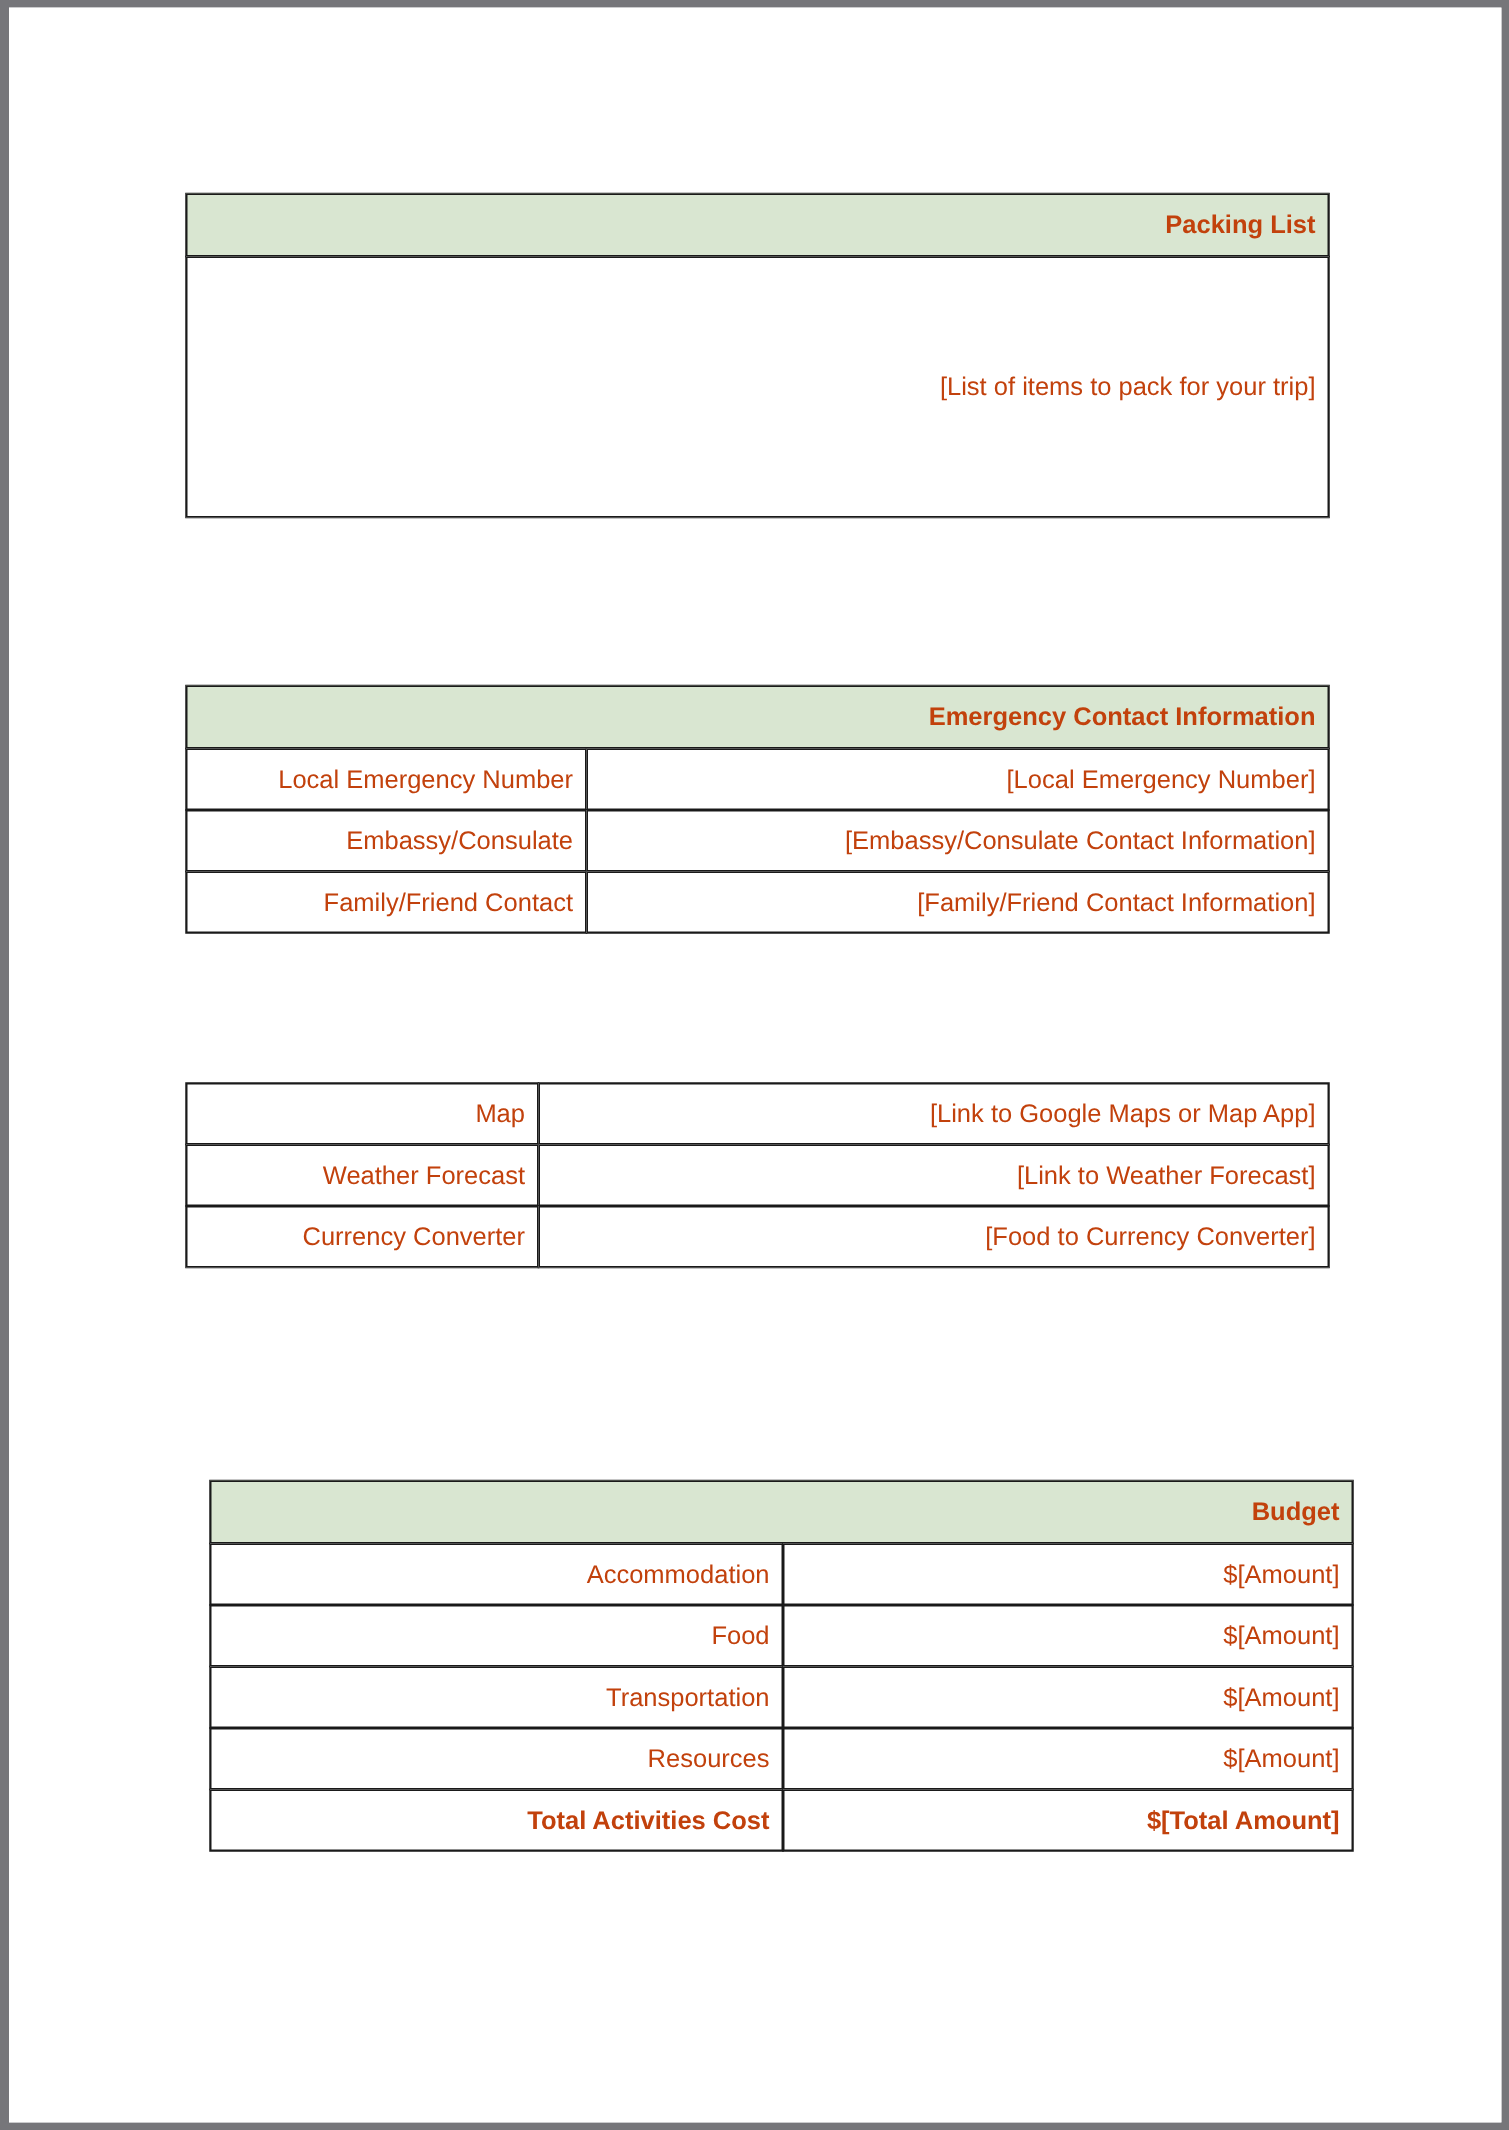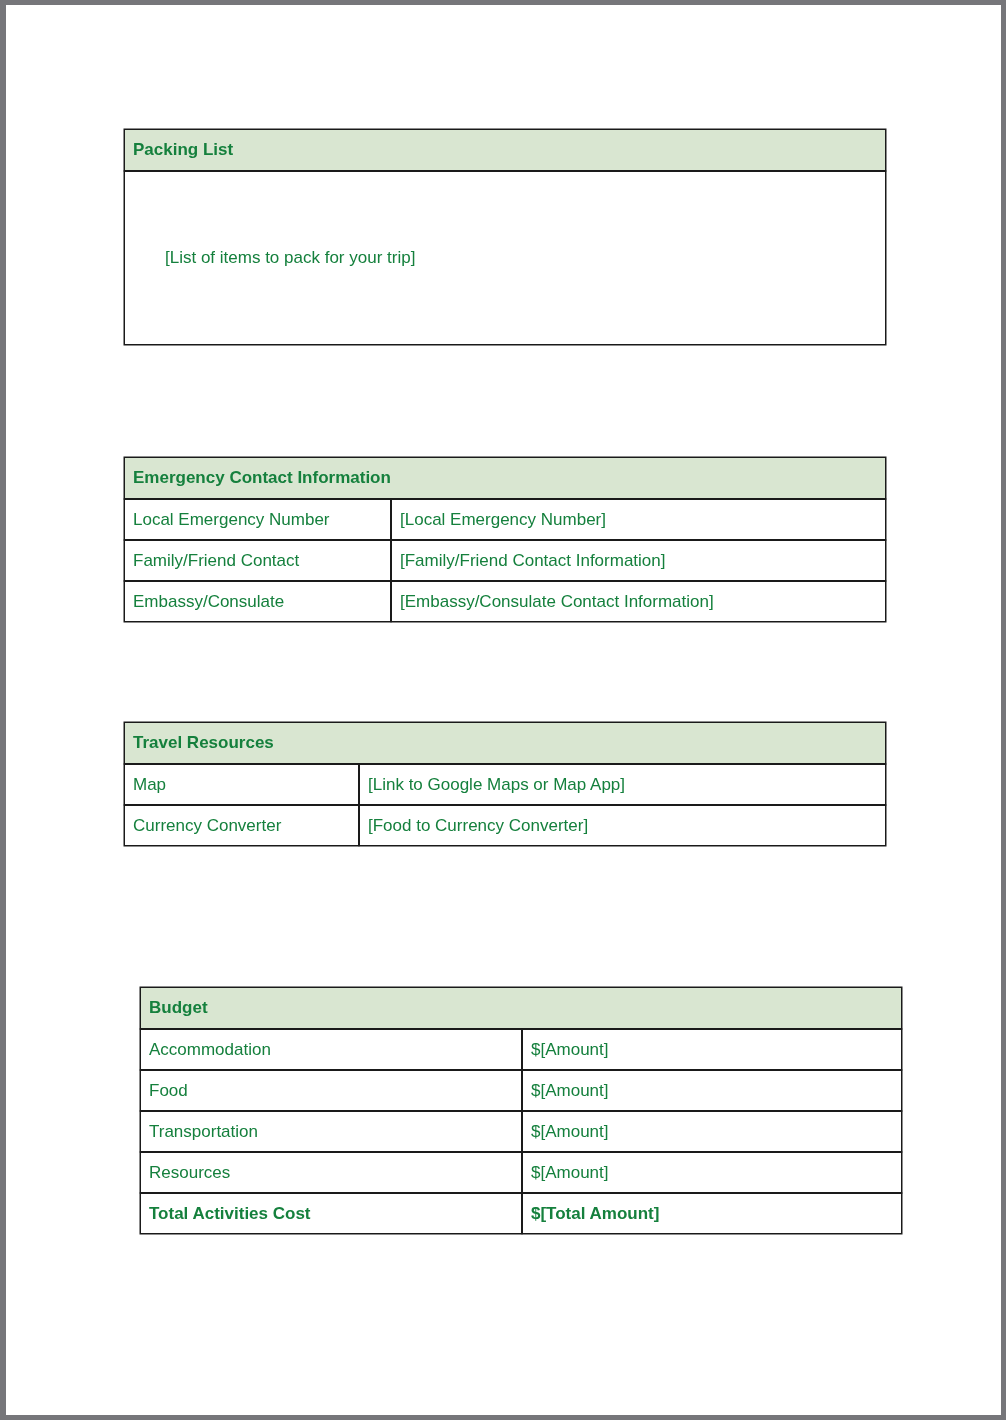--- a/index.html
+++ b/index.html
@@ -54,22 +54,22 @@
     background: #ffffff;
   }
 
   table.doc-table td,
   table.doc-table th {
     border: 1px solid #1a1a1a;
     box-shadow: 0 0 0 0.5px #1a1a1a;
     padding: 0 8px;
     font-size: 17px;
     font-weight: normal;
-    color: #15803d;
-    text-align: left;
+    color: #c2410c;
+    text-align: right;
     vertical-align: middle;
     background: #ffffff;
     line-height: 1.25;
   }
 
   
   table.doc-table th.hdr {
     background: #d9e6d1;
     font-weight: bold;
     font-size: 17px;
@@ -126,44 +126,45 @@
         </colgroup>
         <tbody>
           <tr>
             <th class="hdr" colspan="2">Emergency Contact Information</th>
           </tr>
           <tr>
             <td class="row-cell">Local Emergency Number</td>
             <td class="row-cell">[Local Emergency Number]</td>
           </tr>
           <tr>
+            <td class="row-cell">Embassy/Consulate</td>
+            <td class="row-cell">[Embassy/Consulate Contact Information]</td>
+          </tr>
+          <tr>
             <td class="row-cell">Family/Friend Contact</td>
             <td class="row-cell">[Family/Friend Contact Information]</td>
-          </tr>
-          <tr>
-            <td class="row-cell">Embassy/Consulate</td>
-            <td class="row-cell">[Embassy/Consulate Contact Information]</td>
           </tr>
         </tbody>
       </table>
     </div>
 
     <div class="tbl-block" id="block-resources">
       <table class="doc-table">
         <colgroup>
           <col style="width:235px">
           <col style="width:527px">
         </colgroup>
         <tbody>
           <tr>
-            <th class="hdr" colspan="2">Travel Resources</th>
-          </tr>
-          <tr>
             <td class="row-cell">Map</td>
             <td class="row-cell">[Link to Google Maps or Map App]</td>
+          </tr>
+          <tr>
+            <td class="row-cell">Weather Forecast</td>
+            <td class="row-cell">[Link to Weather Forecast]</td>
           </tr>
           <tr>
             <td class="row-cell">Currency Converter</td>
             <td class="row-cell">[Food to Currency Converter]</td>
           </tr>
         </tbody>
       </table>
     </div>
 
     <div class="tbl-block" id="block-budget">

